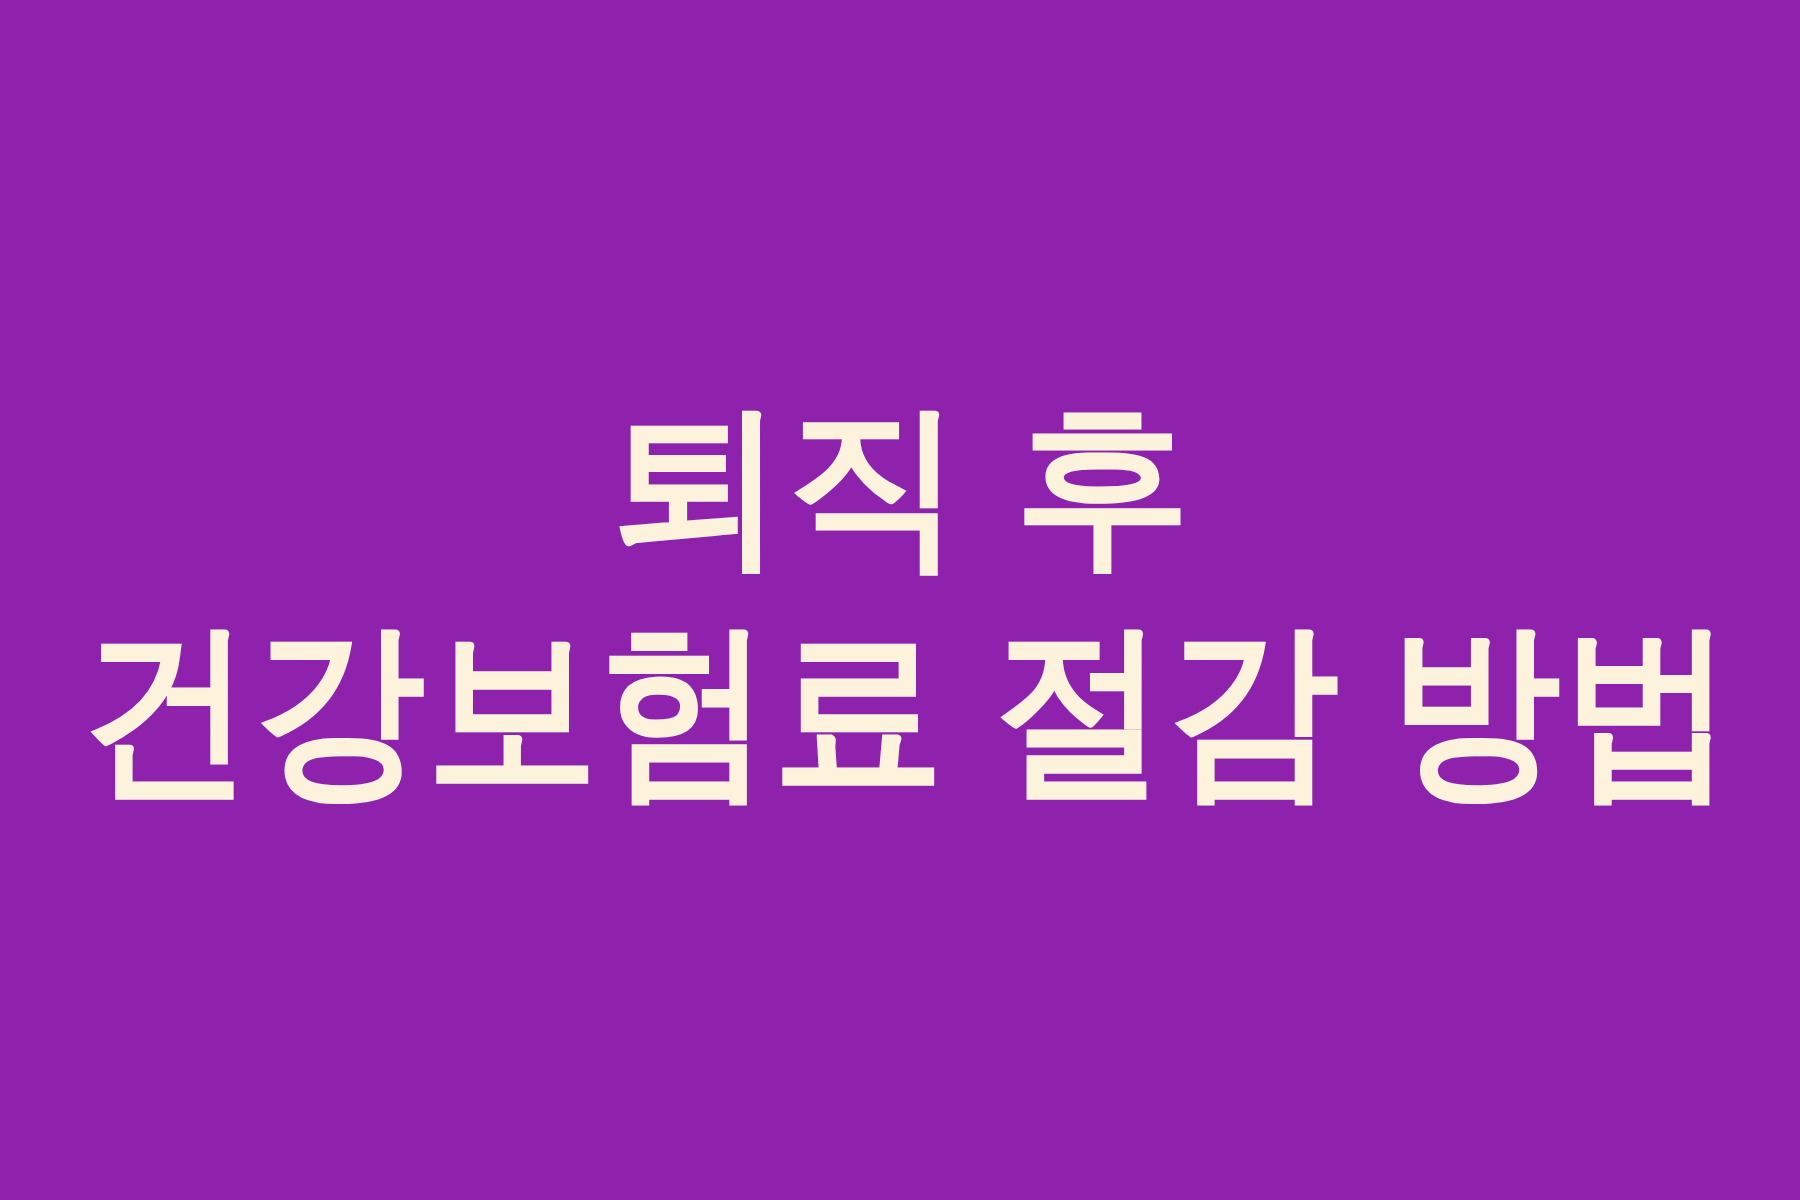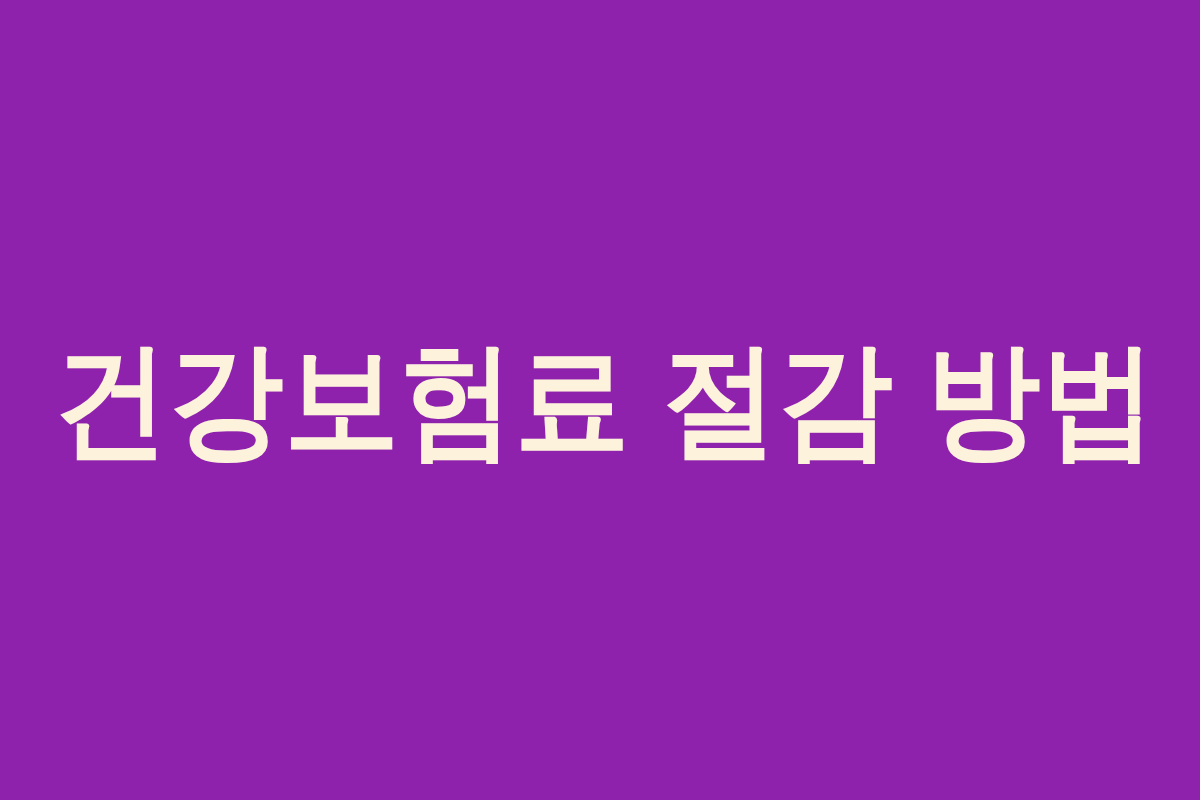--- a/index.html
+++ b/index.html
@@ -63,18 +63,19 @@
     transform: scaleX(1.0);
   }
 </style>
 </head>
 <body>
 
 <div class="thumbnail-card" style="background-color: rgb(142, 34, 173);">
 
   <div class="title-block">
 
+    <span class="title-line title-line--primary" style="color: rgb(253, 243, 220);">퇴직 후</span>
 
     <span class="title-line title-line--secondary" style="color: rgb(253, 243, 220); display: inline-block; transform-origin: center center; transform: scaleX(0.910833);">건강보험료 절감 방법</span>
 
   </div>
 
 </div>
 
 </body></html>

